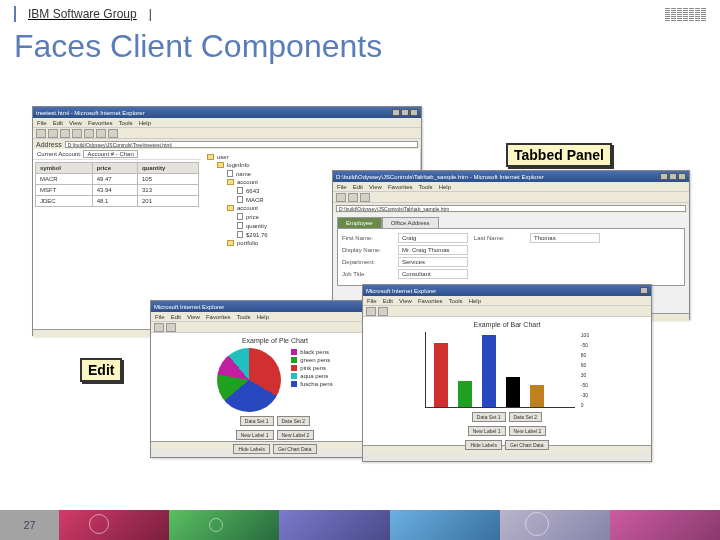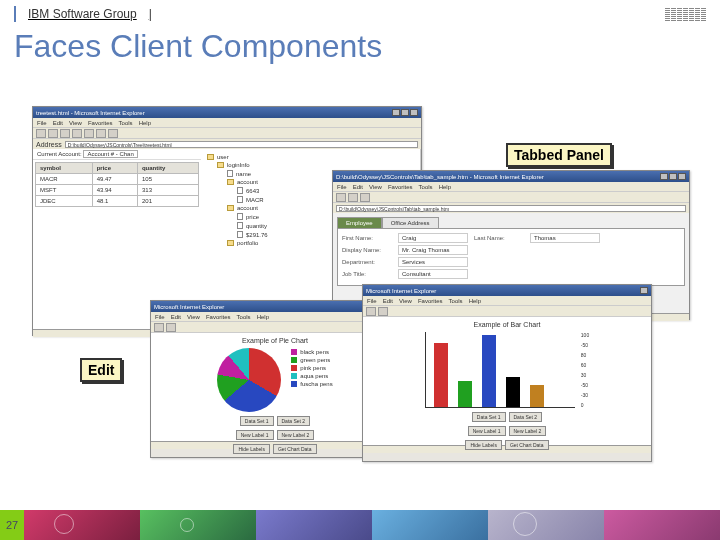--- a/index.html
+++ b/index.html
@@ -76,21 +76,21 @@
   .ylabels { font-size: 5px; display: flex; flex-direction: column; justify-content: space-between; height: 76px; }
 
   
   .callout { position: absolute; background: #fbf6c4; border: 2px solid #333; box-shadow: 2px 2px 0 #333; font-size: 14px; font-weight: bold; padding: 2px 6px; text-align: center; line-height: 1.15; }
   .co-tab { left: 474px; top: 37px; }
   .co-tree { left: 204px; top: 82px; width: 74px; }
   .co-chart { left: 48px; top: 252px; }
 
   
   .footer { position: absolute; left: 0; bottom: 0; width: 100%; height: 30px; display: flex; align-items: stretch; }
-  .pagenum { width: 24px; background: #84cc16; display: flex; align-items: center; justify-content: center; font-size: 11px; color: #446; }
+  .pagenum { width: 59px; background: #a3a3a3; display: flex; align-items: center; justify-content: center; font-size: 11px; color: #446; }
   .footer-strip { flex: 1; display: flex; }
   .fcell { flex: 1; position: relative; overflow: hidden; }
   .c1 { background: linear-gradient(135deg,#d13a6a,#7a1f3f); }
   .c2 { background: linear-gradient(135deg,#58c060,#2a6a40); }
   .c3 { background: linear-gradient(135deg,#7a7acc,#4a4a8a); }
   .c4 { background: linear-gradient(135deg,#6ab0e0,#3a70a0); }
   .c5 { background: linear-gradient(135deg,#b8b4cc,#8884aa); }
   .c6 { background: linear-gradient(135deg,#cc5aa0,#8a3a70); }
   .deco-circle { position:absolute; border:1px solid rgba(255,255,255,0.5); border-radius:50%; }
 </style>

